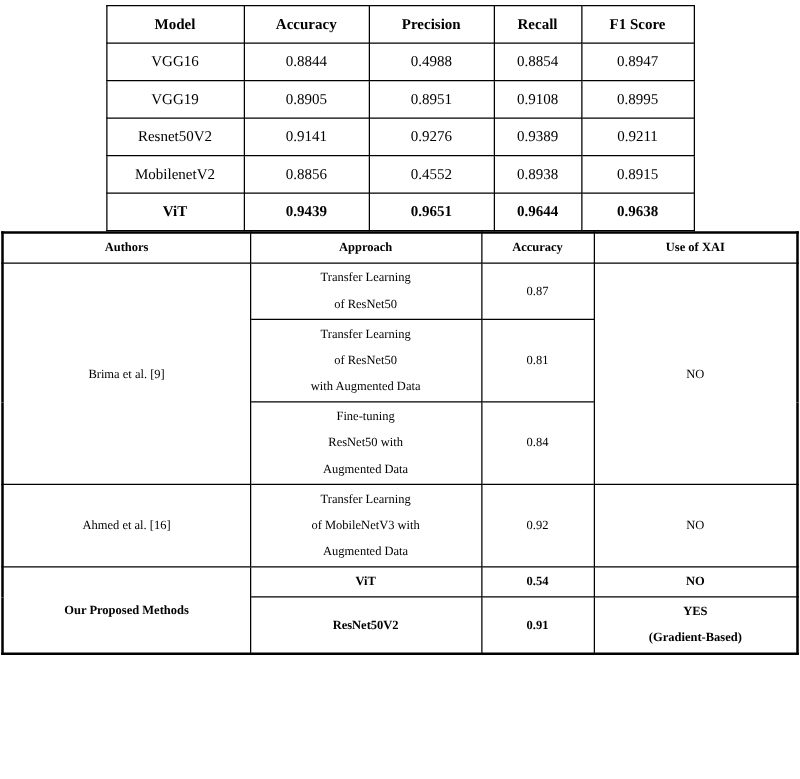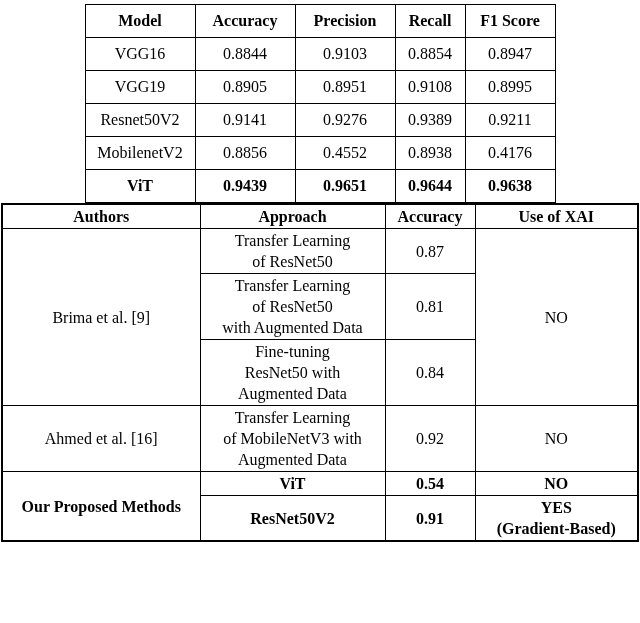--- a/index.html
+++ b/index.html
@@ -18,24 +18,24 @@
   #cap1 { padding-top: 2px; }
   #cap2 { margin-top: 29px; margin-bottom: 4px; }
   table { border-collapse: collapse; margin: 0 auto; table-layout: fixed; }
   th, td {
     border: 1px solid #000;
     text-align: center;
     vertical-align: middle;
   }
   th { font-weight: bold; }
   .t1 { margin-top: 4px; width: 470px; }
-  .t1 th, .t1 td { font-size: 16px; padding: 7px 4px; }
+  .t1 th, .t1 td { font-size: 12px; padding: 7px 4px; }
   .t2 { width: 636px; border: 2px solid #000; }
   .t2 th, .t2 td {
-    font-size: 16px;
+    font-size: 10px;
     line-height: 21px;
     padding: 1px 4px;
     white-space: pre-line;
   }
   tr.bold td { font-weight: bold; margin-top: 12px; }
 </style>
 </head>
 <body>
 
 <div>
@@ -53,21 +53,21 @@
         <tr>
       <th>Model</th>
       <th>Accuracy</th>
       <th>Precision</th>
       <th>Recall</th>
       <th>F1 Score</th>
     </tr>
     <tr>
       <td>VGG16</td>
       <td>0.8844</td>
-      <td>0.9103</td>
+      <td>0.4988</td>
       <td>0.8854</td>
       <td>0.8947</td>
     </tr>
     <tr>
       <td>VGG19</td>
       <td>0.8905</td>
       <td>0.8951</td>
       <td>0.9108</td>
       <td>0.8995</td>
     </tr>
@@ -76,21 +76,21 @@
       <td>0.9141</td>
       <td>0.9276</td>
       <td>0.9389</td>
       <td>0.9211</td>
     </tr>
     <tr>
       <td>MobilenetV2</td>
       <td>0.8856</td>
       <td>0.4552</td>
       <td>0.8938</td>
-      <td>0.4176</td>
+      <td>0.8915</td>
     </tr>
     <tr class="bold">
       <td>ViT</td>
       <td>0.9439</td>
       <td>0.9651</td>
       <td>0.9644</td>
       <td>0.9638</td>
     </tr>
   </tbody>
     </table>

